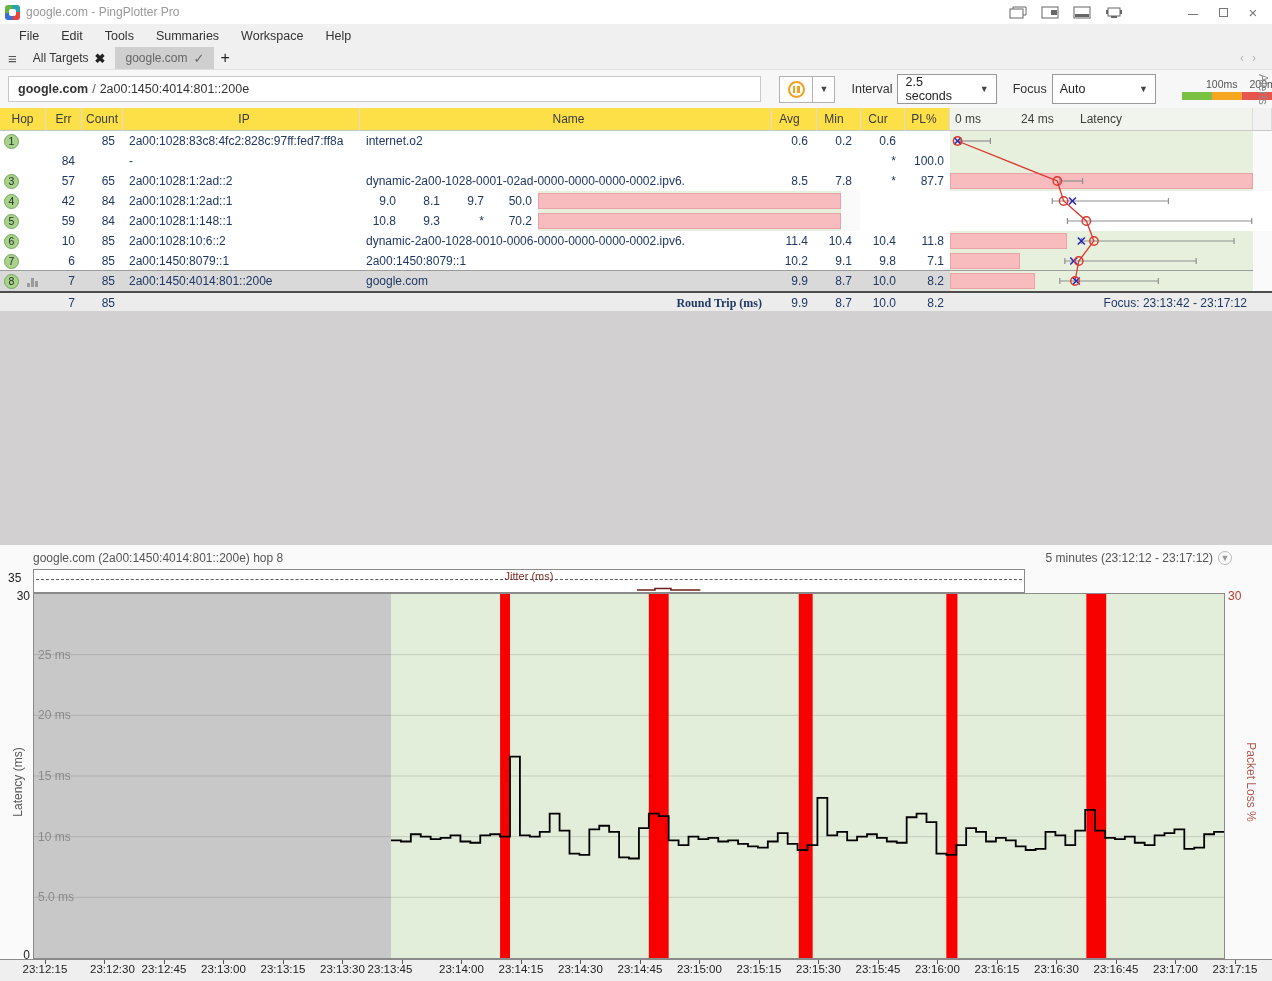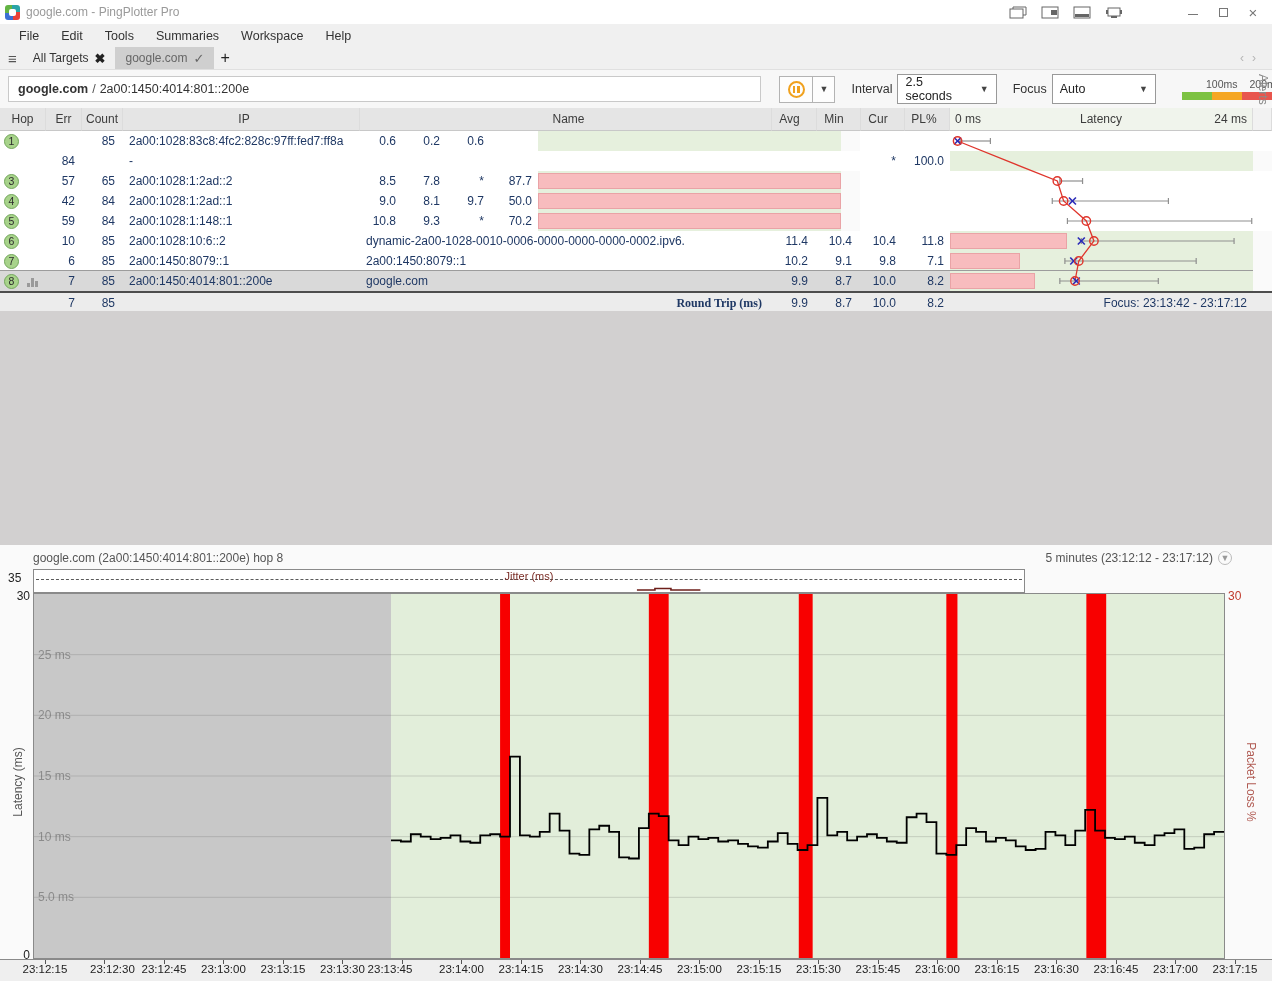--- a/index.html
+++ b/index.html
@@ -55,35 +55,35 @@
   .scalelabels { display:flex; font-size:10.5px; color:#555; margin-bottom:2px; }
   .scalelabels span:first-child { margin-left:24px; }
   .scalelabels span:last-child { margin-left:12px; }
   .scalebar { height:8px; display:flex; }
   .scalebar i { display:block; height:8px; }
   .alertstab { position:absolute; right:1px; top:72px; writing-mode:vertical-rl; color:#8a8a8a; font-size:12px; padding:2px 1px; }
 
   
   .tracetable { position:absolute; top:108px; left:0; width:1272px; background:#fff; }
   .trow { display:flex; height:20px; align-items:stretch; background:#fff; color:#1f3864; font-size:12px; position:relative; }
-  .thead { height:23px; background:#e5e5e5; color:#3c3c3c; }
+  .thead { height:23px; background:#fde047; color:#3c3c3c; }
   .thead .tcell { border-right:1px solid #dcdcdc; border-bottom:1px solid #c8c8c8; display:flex; align-items:center; justify-content:center; font-size:12px; }
   .tcell { overflow:hidden; white-space:nowrap; }
   .c-hop { width:46px; display:flex; align-items:center; }
   .c-err { width:36px; text-align:right; padding-right:7px; line-height:20px; }
   .c-count { width:41px; text-align:right; padding-right:8px; line-height:20px; }
   .c-ip { width:237px; padding-left:6px; line-height:20px; }
   .c-name { width:412px; padding-left:6px; line-height:20px; }
   .c-avg,.c-min,.c-cur { width:45px; text-align:right; padding-right:9px; line-height:20px; }
   .c-min { width:44px; } .c-cur { width:44px; }
   .c-pl { width:45px; text-align:right; padding-right:6px; line-height:20px; }
   .c-lat { width:303px; position:relative; background:#e6f0dd; }
   .c-strip { width:19px; background:#fafafa; }
   .thead .c-hop,.thead .c-err,.thead .c-count { justify-content:center; padding:0; }
-  .thead .c-lat { background:#f0f4ec; display:flex; justify-content:space-between; align-items:center; padding:0 5px; }
+  .thead .c-lat { background:#f0f4ec; display:flex; justify-content:flex-start; align-items:center; padding:0 5px;gap:40px; }
   .thead .c-lat .mid { position:absolute; left:0; right:0; text-align:center; }
   .thead .c-strip { background:#f2f2f2; border-bottom:1px solid #c8c8c8; }
   .hopcircle { width:15px; height:15px; margin-left:4px; border-radius:50%; background:#a8d38b; border:1px solid #74a85c; color:#2c2c2c; font-size:10.5px; display:flex; align-items:center; justify-content:center; }
   .barsicon { display:flex; align-items:flex-end; gap:1.5px; margin-left:8px; height:11px; }
   .barsicon i { display:block; width:2.5px; background:#9a9a9a; }
   .trow.selected { background:#d9d9d9; }
   .trow.selected:before { content:""; position:absolute; left:0; right:19px; top:-1px; border-top:1px solid #9c9c9c; }
   .lossbar { position:absolute; left:0; top:2px; bottom:2px; background:#f8bcbe; border:1px solid #e9a3a6; }
   .lossbar.full { top:2px; bottom:2px; right:0; }
   .tfoot { height:20px; background:#ececec; border-top:2px solid #4d4d4d; color:#1f3864; }
@@ -234,20 +234,21 @@
       <div class="tcell c-strip"></div>
     </div>
     <div id="trace-rows">
         <div class="trow">
           <div class="tcell c-hop">
             <span class="hopcircle">1</span>
           </div>
           <div class="tcell c-err"></div>
           <div class="tcell c-count">85</div>
           <div class="tcell c-ip">2a00:1028:83c8:4fc2:828c:97ff:fed7:ff8a</div>
+          <div class="tcell c-name">internet.o2</div>
           <div class="tcell c-avg">0.6</div>
           <div class="tcell c-min">0.2</div>
           <div class="tcell c-cur">0.6</div>
           <div class="tcell c-pl"></div>
           <div class="tcell c-lat"></div>
           <div class="tcell c-strip"></div>
         </div>
         <div class="trow">
           <div class="tcell c-hop"></div>
           <div class="tcell c-err">84</div>
@@ -261,20 +262,21 @@
           <div class="tcell c-lat"></div>
           <div class="tcell c-strip"></div>
         </div>
         <div class="trow">
           <div class="tcell c-hop">
             <span class="hopcircle">3</span>
           </div>
           <div class="tcell c-err">57</div>
           <div class="tcell c-count">65</div>
           <div class="tcell c-ip">2a00:1028:1:2ad::2</div>
+          <div class="tcell c-name">dynamic-2a00-1028-0001-02ad-0000-0000-0000-0002.ipv6.</div>
           <div class="tcell c-avg">8.5</div>
           <div class="tcell c-min">7.8</div>
           <div class="tcell c-cur">*</div>
           <div class="tcell c-pl">87.7</div>
           <div class="tcell c-lat">
             <span class="lossbar full"></span>
           </div>
           <div class="tcell c-strip"></div>
         </div>
         <div class="trow">

